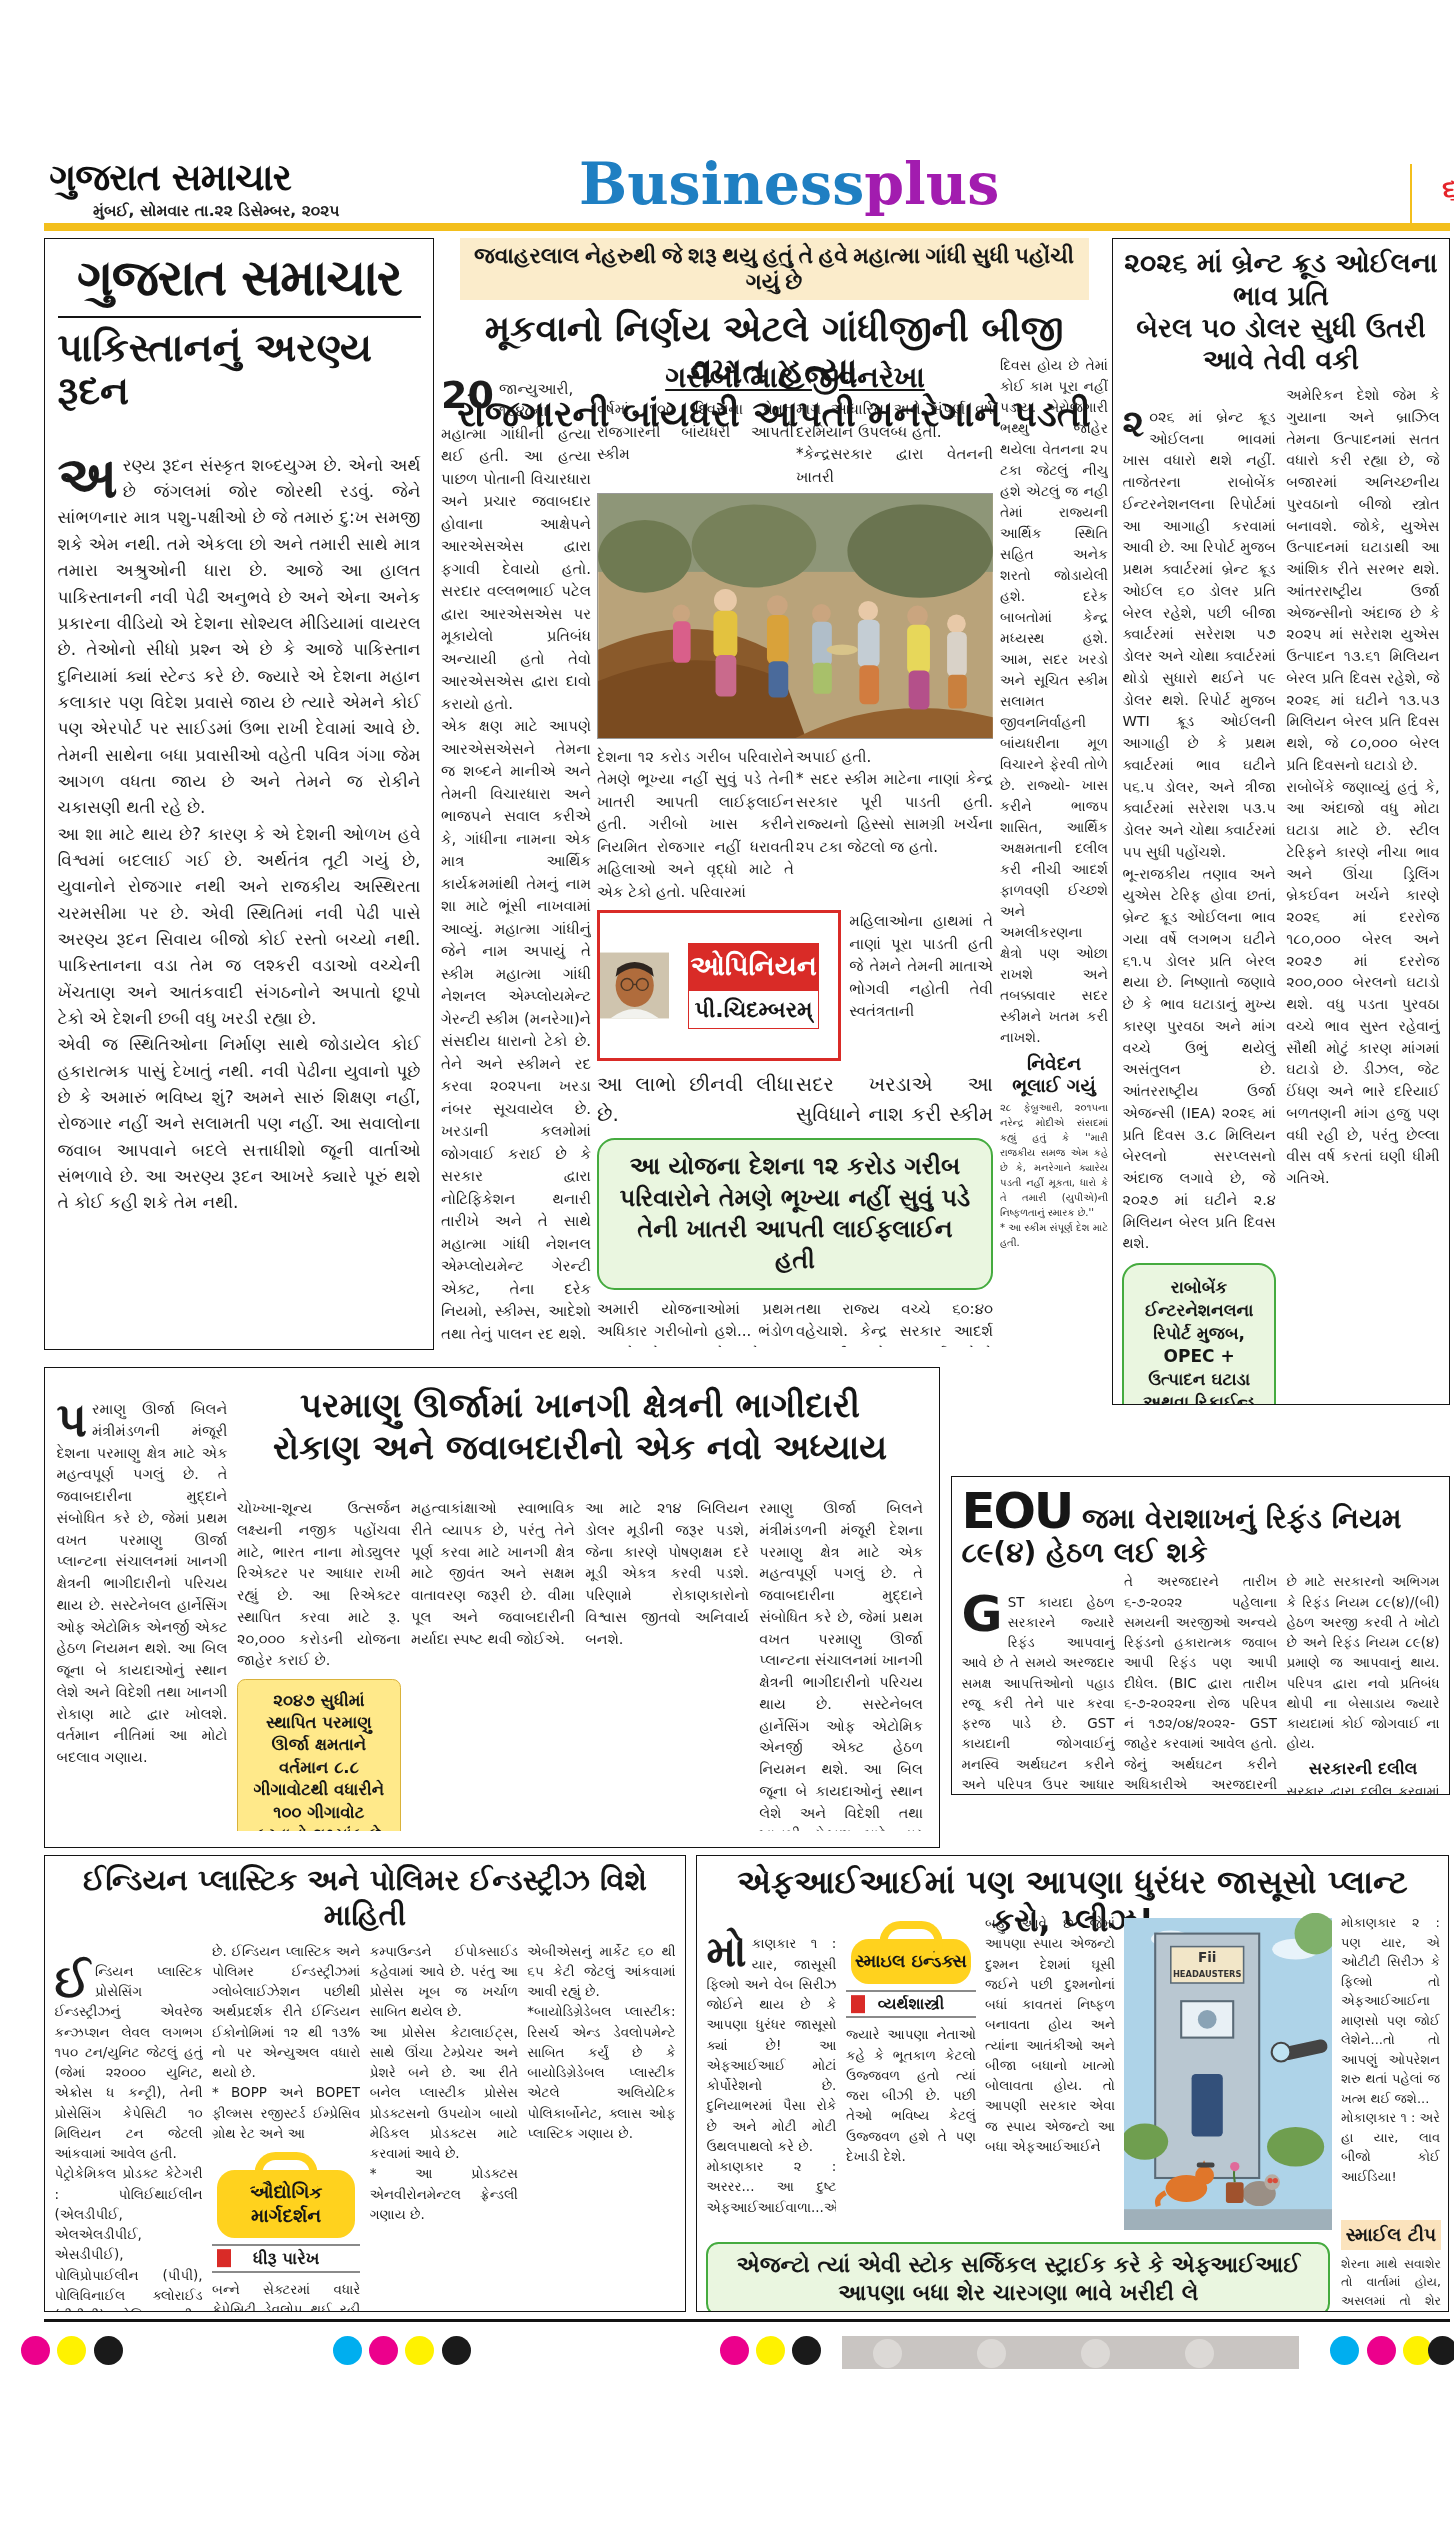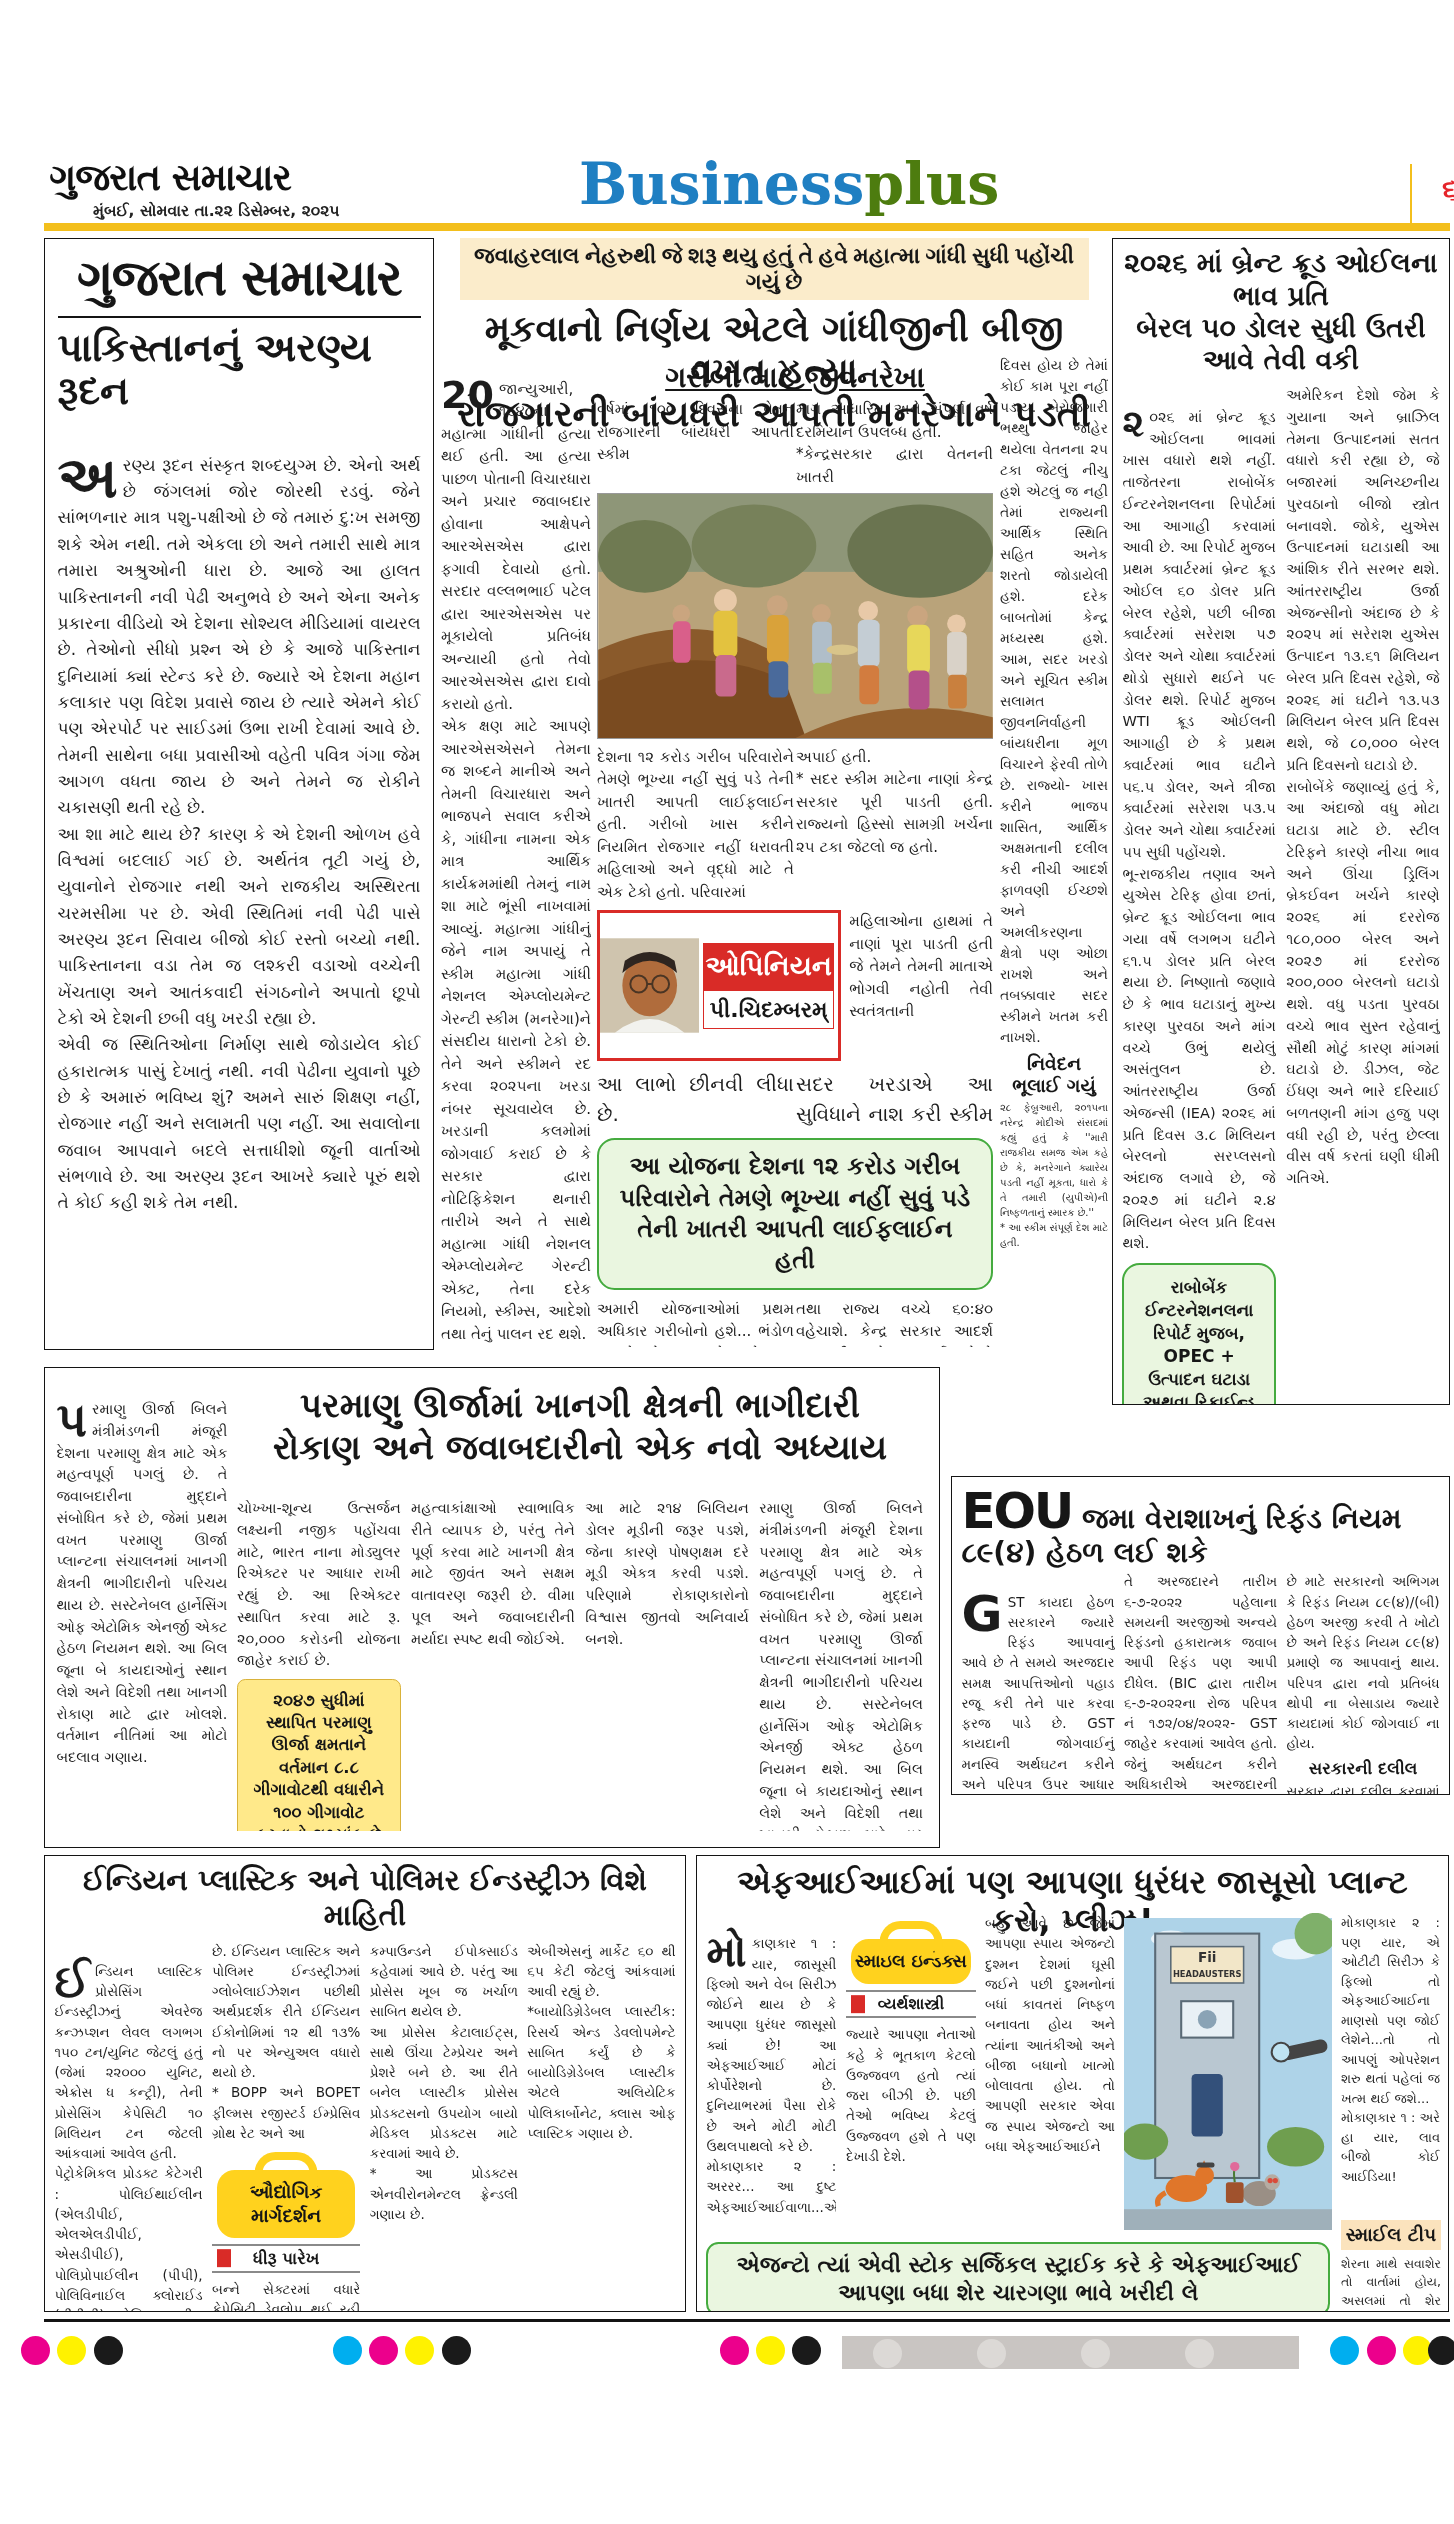--- a/index.html
+++ b/index.html
@@ -23,21 +23,21 @@
   .cream{background:#fbeccb;}
   .dot{border-radius:50%;width:29px;height:29px;position:absolute;}
 </style>
 </head>
 <body>
 
 <div class="abs" style="left:44px;top:156px;width:1406px;height:81px;">
   <div class="abs b" style="left:5.2px;top:0;font-size:37px;letter-spacing:-1px;color:#101010;">ગુજરાત સમાચાર</div>
   <div class="abs" style="left:49px;top:46px;font-size:15.6px;font-weight:bold;color:#222;">મુંબઈ, સોમવાર તા.૨૨ ડિસેમ્બર, ૨૦૨૫</div>
   <div class="abs" style="left:535px;top:-6.2px;font-size:57px;font-weight:bold;font-family:'DejaVu Serif',serif;">
-    <span style="color:#1f7fc2;">Business</span><span style="color:#4d7c0f;">plus</span>
+    <span style="color:#1f7fc2;">Business</span><span style="color:#a21caf;">plus</span>
   </div>
   <div class="abs" style="left:1366px;top:7.8px;width:1.6px;height:60px;background:#f3bf1c;"></div>
   <div class="abs b" style="left:1398px;top:15.6px;font-size:29px;color:#e5252b;">૬</div>
 </div>
 <div class="abs" style="left:44px;top:223px;width:1406px;height:8.3px;background:#f3bf1c;"></div>
 
 <div class="abs storybox clip" style="left:44px;top:238px;width:390px;height:1112px;padding:10.4px 12.5px;">
   <div class="ctr b" style="font-size:50px;letter-spacing:-1.6px;">ગુજરાત સમાચાર</div>
   <div class="rule" style="height:2.1px;margin:7.3px 0 9.4px;"></div>
   <div class="b" style="font-size:39px;line-height:1.1;margin-bottom:12.5px;">પાકિસ્તાનનું અરણ્ય રૂદન</div>
@@ -111,21 +111,21 @@
       <div style="width:244px;height:151px;border:3.1px solid #d92b27;display:flex;box-sizing:border-box;background:#fff;">
         <svg viewBox="0 0 200 190" style="width:109px;height:100%;">
           <rect width="200" height="190" fill="#cfc4ae"></rect>
           <ellipse cx="100" cy="95" rx="55" ry="62" fill="#b06c3c"></ellipse>
           <path d="M45 70 Q100 20 155 70 L150 45 Q100 10 50 45 Z" fill="#2e2520"></path>
           <circle cx="78" cy="92" r="17" fill="none" stroke="#4a3524" stroke-width="4"></circle>
           <circle cx="122" cy="92" r="17" fill="none" stroke="#4a3524" stroke-width="4"></circle>
           <line x1="95" y1="92" x2="105" y2="92" stroke="#4a3524" stroke-width="4"></line>
           <path d="M30 190 Q100 135 170 190 Z" fill="#f2f2ee"></path>
         </svg>
-        <div style="flex:1;display:flex;flex-direction:column;justify-content:center;gap:0;padding:4px;">
+        <div style="flex:1;display:flex;flex-direction:column;justify-content:center;gap:0;padding:19px;">
           <div class="ctr b" style="background:#d92b27;color:#fff;font-size:27px;padding:7.3px 2.1px;">ઓપિનિયન</div>
           <div class="ctr b" style="border:1.6px solid #d92b27;font-size:22px;padding:6.2px 2.1px;">પી.ચિદમ્બરમ્</div>
         </div>
       </div>
       <div class="bodytxt clip" style="flex:1;font-size:15px;height:151px;">મહિલાઓના હાથમાં તે નાણાં પૂરા પાડતી હતી જે તેમને તેમની માતાએ ભોગવી નહોતી તેવી સ્વતંત્રતાની</div>
     </div>
     <div class="minirow bodytxt" style="font-size:20px;margin-top:7.3px;height:62px;overflow:hidden;">
       <div>આ લાભો છીનવી લીધા છે.
 યુપીએ સરકારના પ્રથમ બજેટ (૨૦૦૪-૦૫)માં મેં કહ્યું હતું કે,</div>
       <div>સદર ખરડાએ આ સુવિધાને નાશ કરી સ્કીમ રાજ્ય કેન્દ્રીત કરી દીધી છે. તથા રાજ્ય વચ્ચે ૬૦:૪૦ વહેચાશે.</div>

